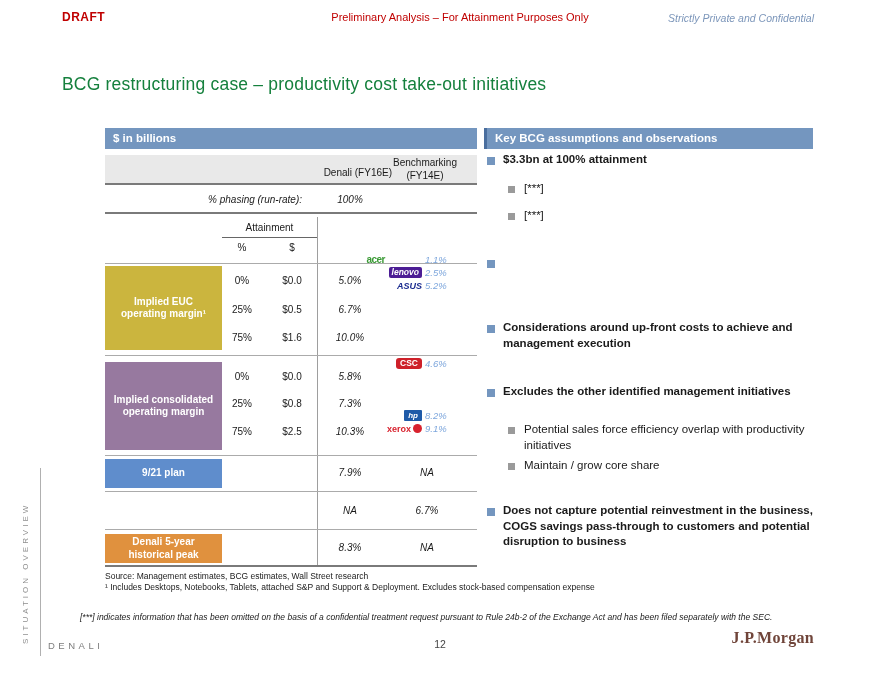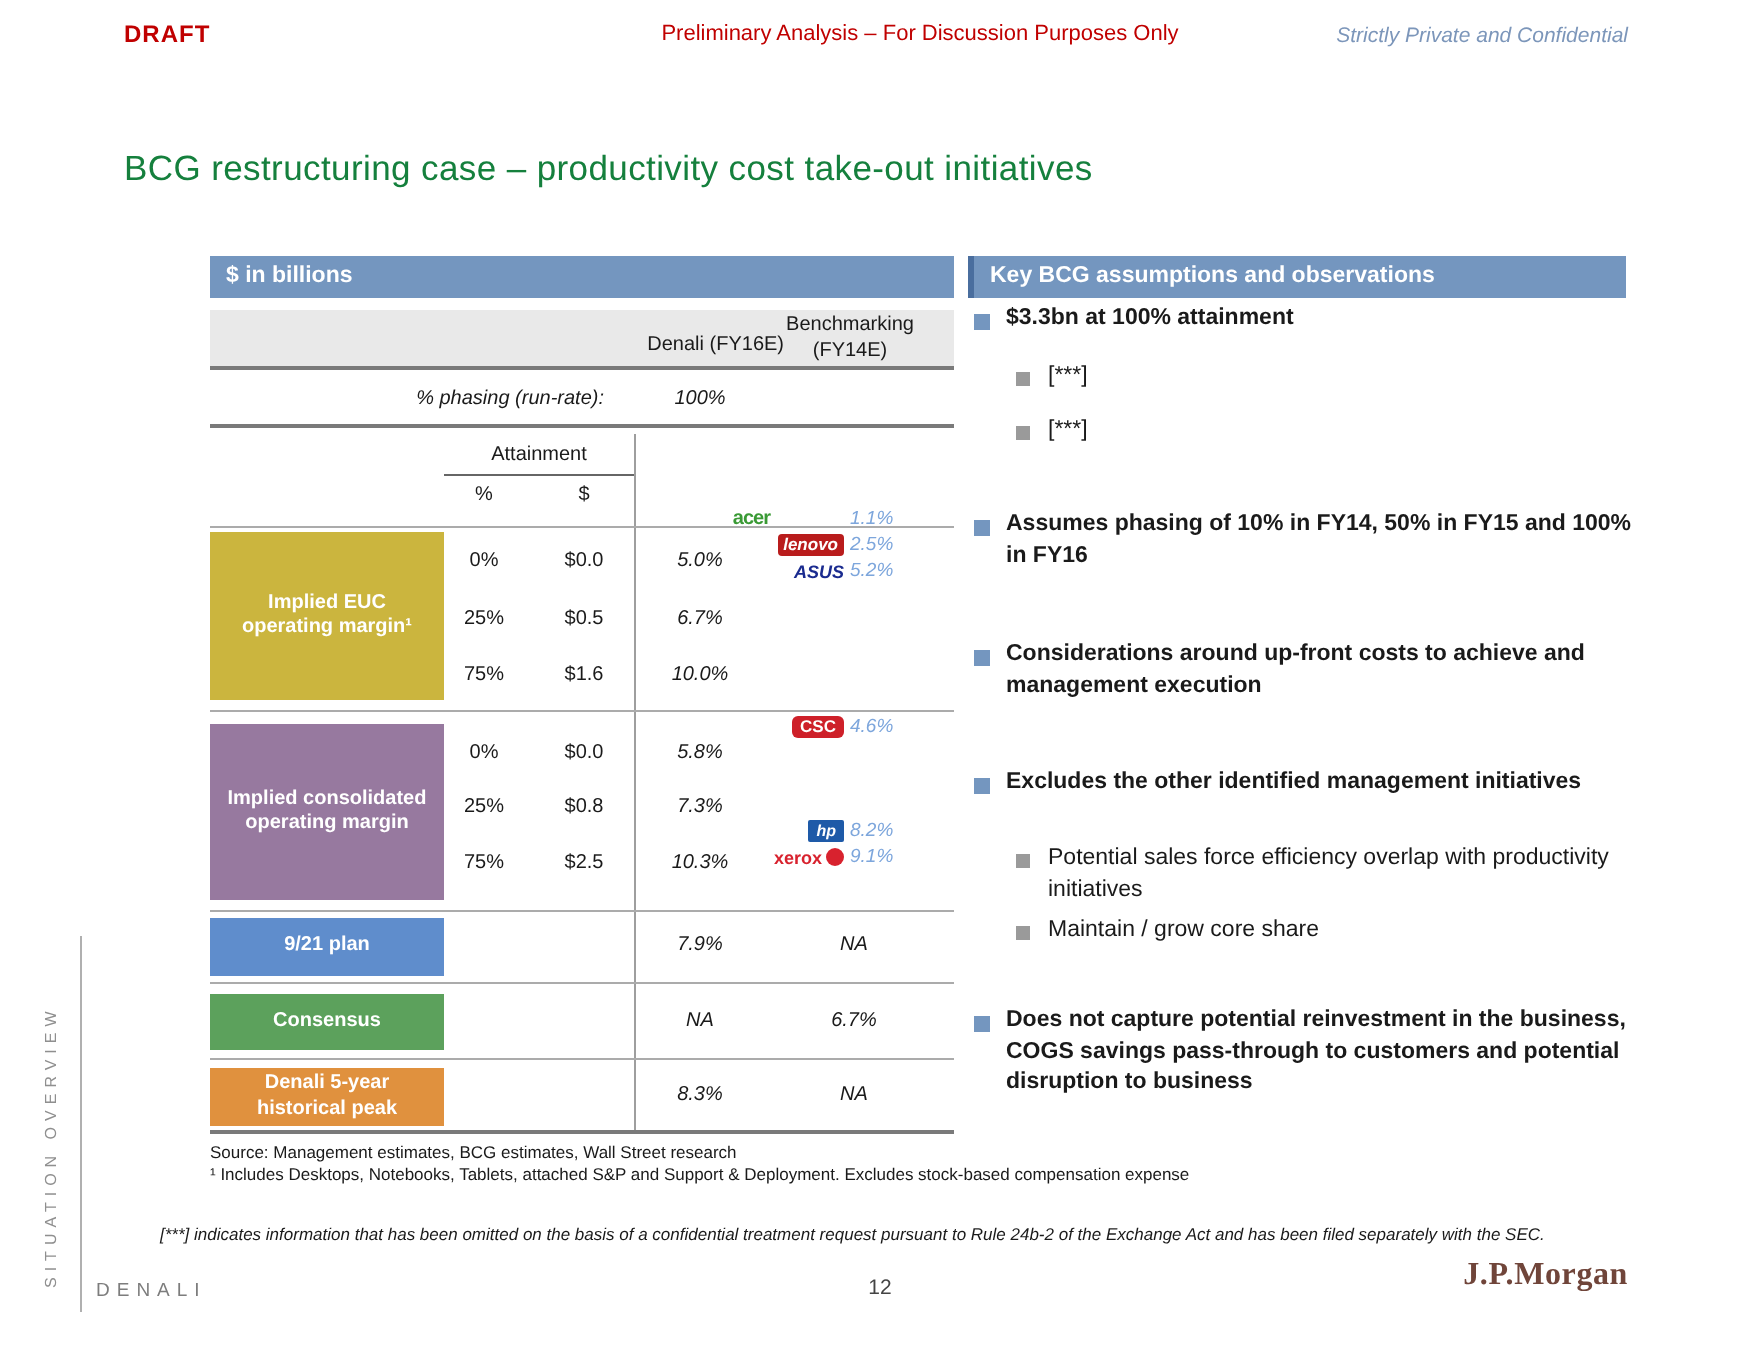--- a/index.html
+++ b/index.html
@@ -38,21 +38,21 @@
   .small{font-size:8.5px;color:#1a1a1a;}
   .vertical{writing-mode:vertical-rl;transform:rotate(180deg);font-size:8px;letter-spacing:3px;color:#8F8F8F;}
   .jpm{font-family:"Liberation Serif",serif;font-size:16px;font-weight:bold;letter-spacing:0.3px;}
 </style>
 </head>
 <body>
 
 <div id="slide">
 
   <div class="abs red" style="left:62px;top:10px;font-weight:bold;font-size:12px;letter-spacing:0.5px;">DRAFT</div>
-  <div class="abs red ctr" style="left:230px;top:11px;width:460px;font-size:11px;">Preliminary Analysis – For Discussion Purposes Only</div>
+  <div class="abs red ctr" style="left:230px;top:11px;width:460px;font-size:11px;">Preliminary Analysis – For Attainment Purposes Only</div>
   <div class="abs conf rgt" style="right:66px;top:12px;">Strictly Private and Confidential</div>
 
   <div class="abs title" style="left:62px;top:74px;">BCG restructuring case – productivity cost take-out initiatives</div>
 
   <div class="abs" style="left:40px;top:468px;width:1px;height:188px;background:#B0B0B0;"></div>
   <div class="abs vertical" style="left:21px;top:486px;height:158px;">SITUATION OVERVIEW</div>
 
   <div class="abs bar" style="left: 105px; top: 128px; width: 372px; background-color: rgb(116, 150, 191);">$ in billions</div>
 
   <div class="abs colhead-bg" style="left:105px;top:155px;width:372px;height:28px;"></div>
@@ -91,21 +91,21 @@
   <div class="abs den" style="left:322px;top:304px;">6.7%</div>
   <div class="abs num" style="left:217px;top:332px;">75%</div>
   <div class="abs num" style="left:267px;top:332px;">$1.6</div>
   <div class="abs den" style="left:322px;top:332px;">10.0%</div>
 
   <div class="abs bench-row" style="left:340px;top:254px;gap:40px;">
     <span class="logo-acer" style="color: rgb(58, 154, 53);">acer</span>
     <span class="bench-val">1.1%</span>
   </div>
   <div class="abs bench-row" style="left:340px;top:267px;">
-    <span class="logo-lenovo" style="background-color: #b91c1c; text-align: right;">lenovo</span>
+    <span class="logo-lenovo" style="background-color: #4c1d95; text-align: right;">lenovo</span>
     <span class="bench-val">2.5%</span>
   </div>
   <div class="abs bench-row" style="left:340px;top:280px;">
     <span class="logo-asus" style="color: rgb(26, 43, 143);">asus</span>
     <span class="bench-val">5.2%</span>
   </div>
 
   <div class="abs boxlabel" style="left: 105px; top: 362px; height: 88px; background-color: rgb(151, 121, 159);">
     <span>Implied consolidated</span>
     <span>operating margin</span>
@@ -135,23 +135,20 @@
     </span>
     <span class="bench-val">9.1%</span>
   </div>
 
   <div class="abs boxlabel" style="left: 105px; top: 459px; height: 29px; background-color: rgb(95, 141, 204);">
     <span>9/21 plan</span>
   </div>
   <div class="abs den" style="left:322px;top:467px;">7.9%</div>
   <div class="abs den" style="left:399px;top:467px;">NA</div>
 
-  <div class="abs boxlabel" style="left: 105px; top: 497px; height: 28px; background-color: rgb(92, 161, 92);">
-    <span>Consensus</span>
-  </div>
   <div class="abs den" style="left:322px;top:505px;">NA</div>
   <div class="abs den" style="left:399px;top:505px;">6.7%</div>
 
   <div class="abs boxlabel" style="left: 105px; top: 534px; height: 29px; background-color: rgb(224, 145, 62);">
     <span>Denali 5-year</span>
     <span>historical peak</span>
   </div>
   <div class="abs den" style="left:322px;top:542px;">8.3%</div>
   <div class="abs den" style="left:399px;top:542px;">NA</div>
 
@@ -163,21 +160,20 @@
   <div class="abs bullet-sq" style="left: 487px; top: 157px; background-color: rgb(116, 150, 191);"></div>
   <div class="abs btext" style="left:503px;top:152px;">$3.3bn at 100% attainment</div>
 
   <div class="abs sub-sq" style="left:508px;top:186px;"></div>
   <div class="abs stext" style="left:524px;top:181px;">[***]</div>
 
   <div class="abs sub-sq" style="left:508px;top:213px;"></div>
   <div class="abs stext" style="left:524px;top:208px;">[***]</div>
 
   <div class="abs bullet-sq" style="left: 487px; top: 260px; background-color: rgb(116, 150, 191);"></div>
-  <div class="abs btext" style="left:503px;top:255px;">Assumes phasing of 10% in FY14, 50% in FY15 and 100% in FY16</div>
 
   <div class="abs bullet-sq" style="left: 487px; top: 325px; background-color: rgb(116, 150, 191);"></div>
   <div class="abs btext" style="left:503px;top:320px;">Considerations around up-front costs to achieve and management execution</div>
 
   <div class="abs bullet-sq" style="left: 487px; top: 389px; background-color: rgb(116, 150, 191);"></div>
   <div class="abs btext" style="left:503px;top:384px;">Excludes the other identified management initiatives</div>
 
   <div class="abs sub-sq" style="left:508px;top:427px;"></div>
   <div class="abs stext" style="left:524px;top:422px;">Potential sales force efficiency overlap with productivity initiatives</div>
 

